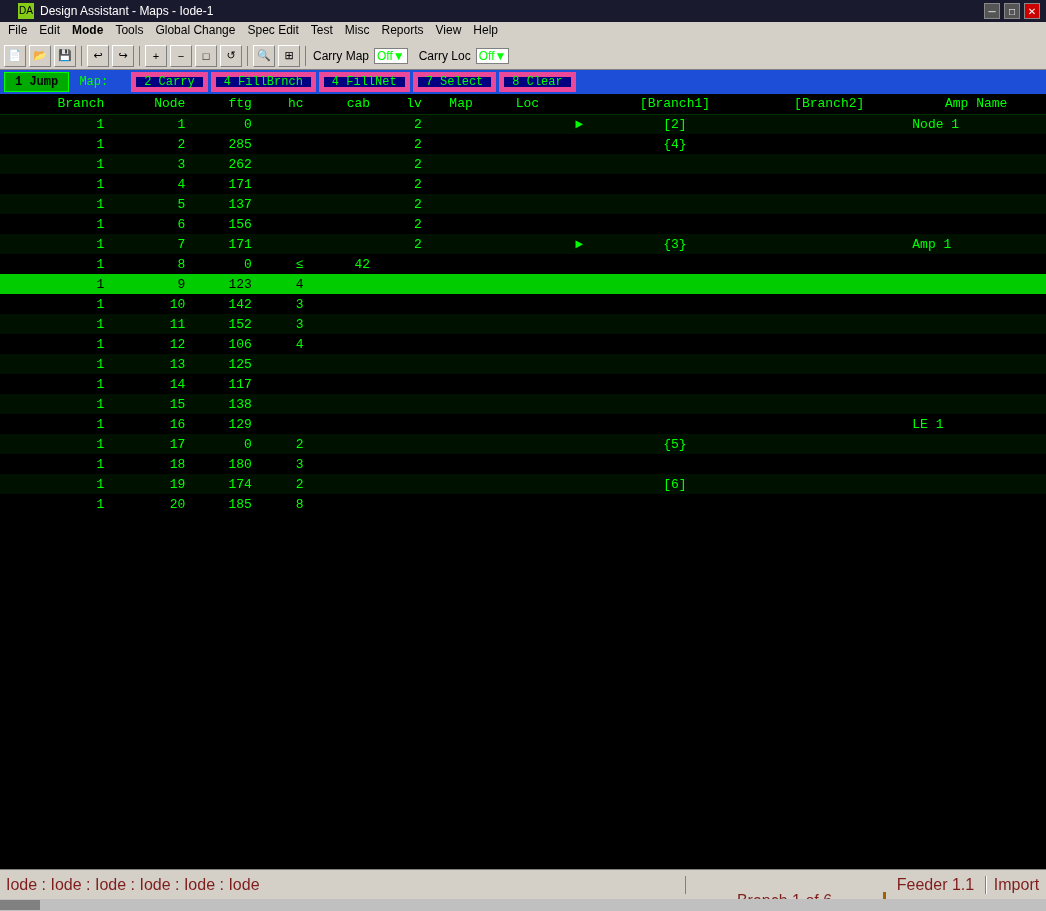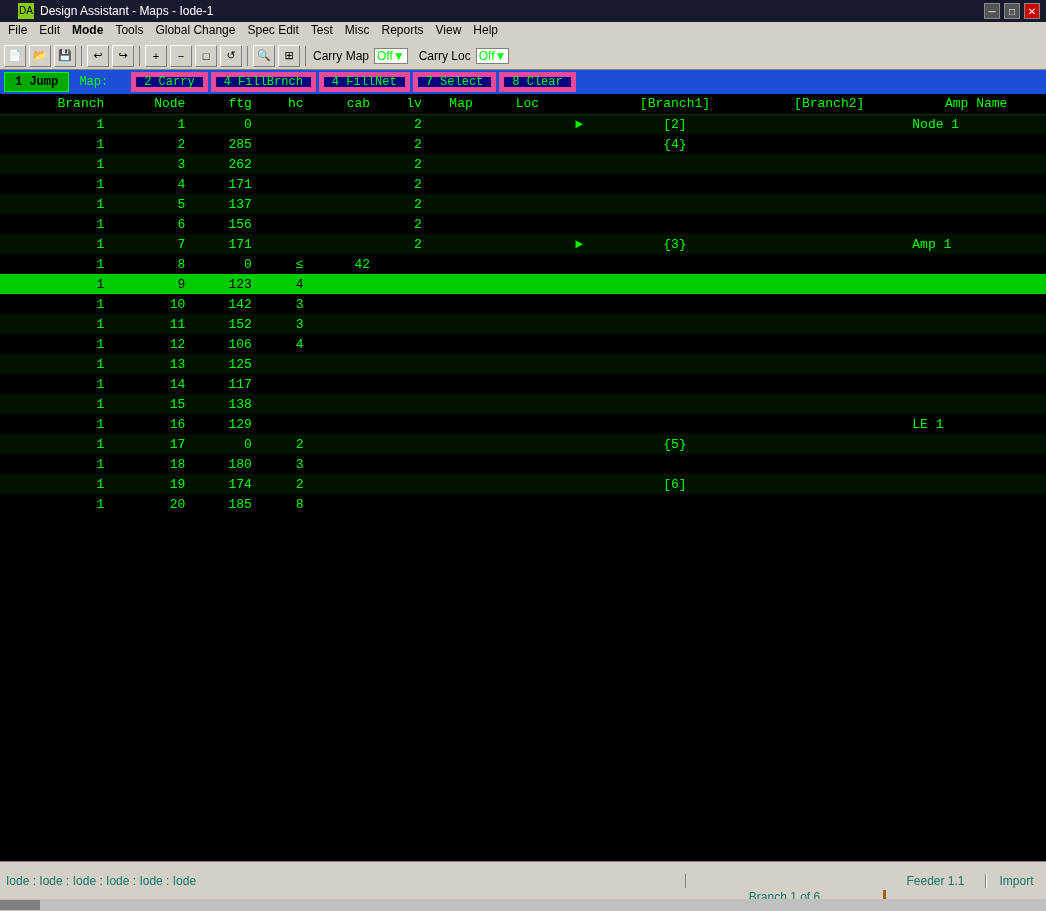--- a/index.html
+++ b/index.html
@@ -171,24 +171,24 @@
     #data-table tbody tr td.loc-col { text-align: center; }
     #data-table tbody tr td.branch1 { text-align: center; }
     #data-table tbody tr td.branch2 { text-align: center; }
     #data-table tbody tr td.arrow { color: #00ff00; text-align: center; }
 
     
     #statusbar {
       background: #d4d0c8;
       display: flex;
       align-items: center;
-      height: 38px;
+      height: 30px;
       font-family: Arial, sans-serif;
-      font-size: 12px;
-      color: #0f766e;
+      font-size: 16px;
+      color: #7f1d1d;
       border-top: 1px solid #808080;
     }
     #status-left {
       flex: 1;
       padding: 0 6px;
       border-right: 1px solid #808080;
     }
     #status-mid {
       width: 200px;
       text-align: center;

